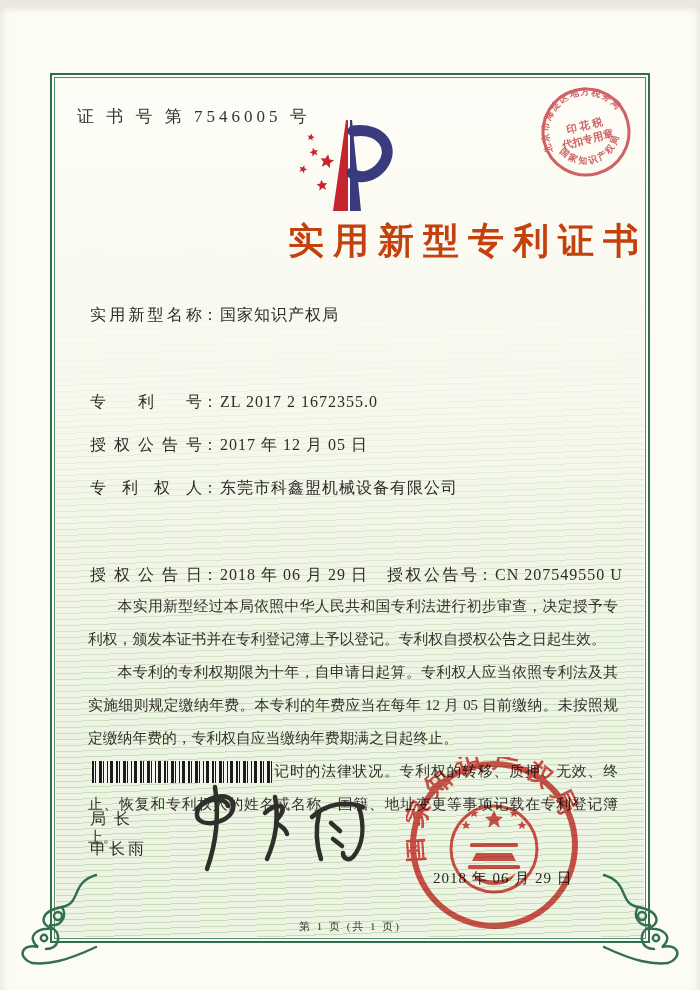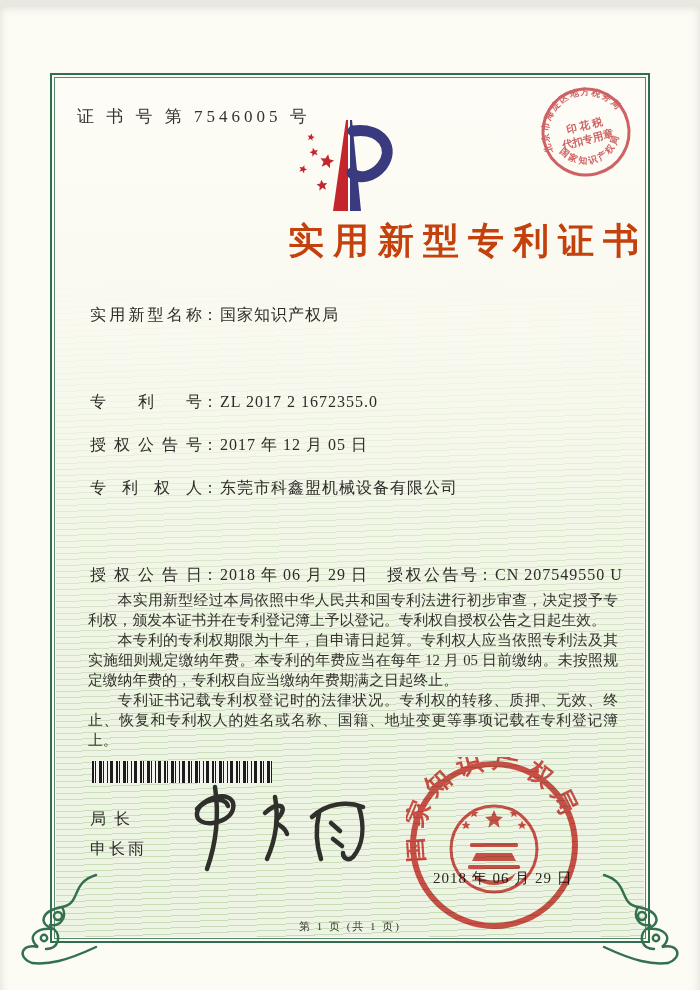--- a/index.html
+++ b/index.html
@@ -30,21 +30,21 @@
   .logo { left:235px; top:42px; width:120px; height:108px; }
   .title { left:0; top:142px; width:100%; text-align:right; font-size:36px; font-weight:600;
            letter-spacing:9px; text-indent:9px; color:#c2410c; }
   .fieldrow { left:38px; font-size:16px; white-space:nowrap; }
   .lbl { display:inline-block; width:112px; text-align:justify; text-align-last:justify; vertical-align:top; }
   .colon { display:inline-block; width:18px; }
   .val { letter-spacing:1px; }
   .addr2 { padding-left:130px; letter-spacing:1px; margin-top:5px; }
   .grant-no { position:absolute; left:297px; top:0; white-space:nowrap; }
   .grant-no .lbl { width:90px; }
-  .paras { left:36px; top:515px; width:530px; font-size:14.8px; line-height:20px;
+  .paras { left:36px; top:515px; width:530px; font-size:14.8px; line-height:33px;
            color:#33312c; text-align:justify; }
   .paras p { margin:0; text-indent:2em; }
   .barcode { left:40px; top:686px; width:180px; height:22px;
     background-image: repeating-linear-gradient(90deg,
       #1c1c1c 0 2px, #f5f5f0 2px 3px, #1c1c1c 3px 4px, #f5f5f0 4px 7px,
       #1c1c1c 7px 10px, #f5f5f0 10px 11px, #1c1c1c 11px 12px, #f5f5f0 12px 15px,
       #1c1c1c 15px 16px, #f5f5f0 16px 18px, #1c1c1c 18px 21px, #f5f5f0 21px 24px);
   }
   .sig-title { left:38px; top:734px; font-size:16px; letter-spacing:8px; }
   .sig-name  { left:38px; top:764px; font-size:16px; letter-spacing:3px; }

